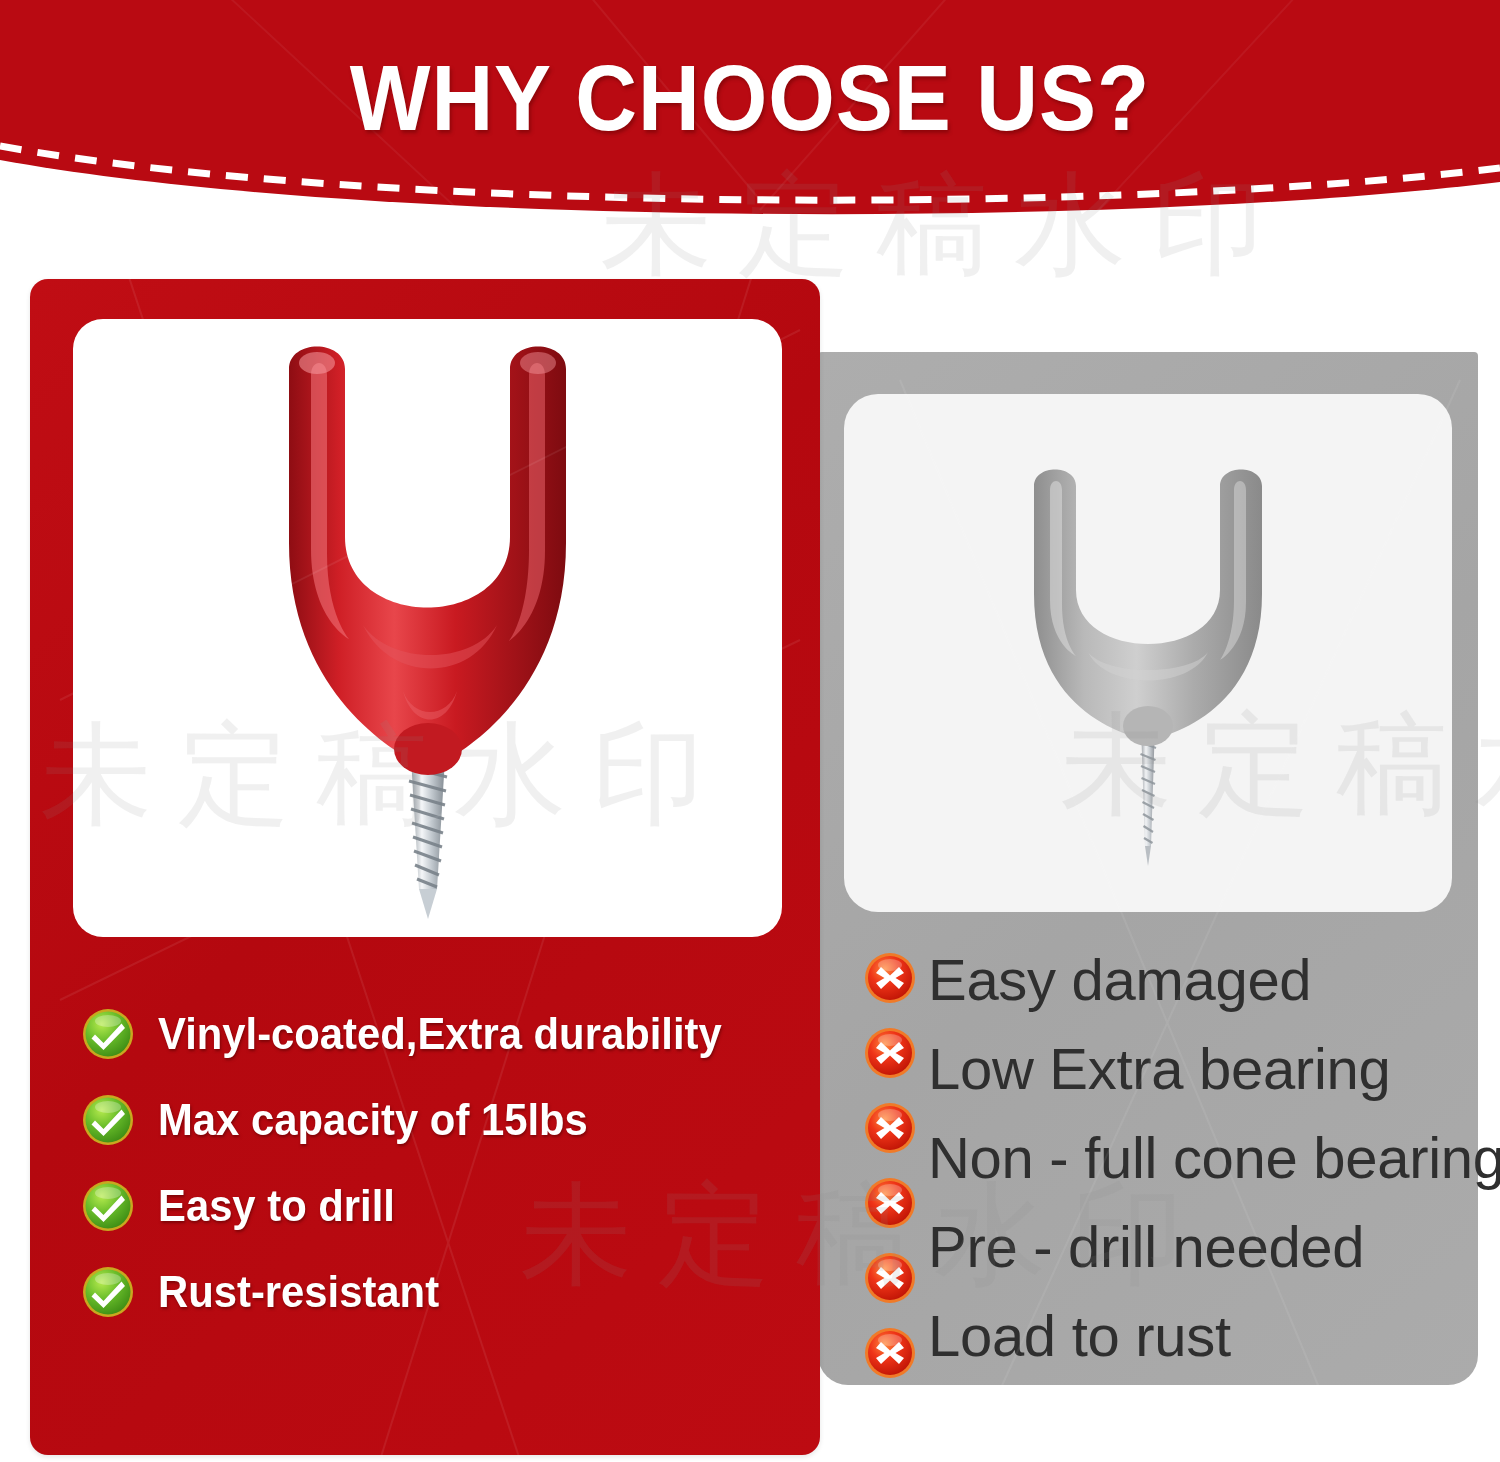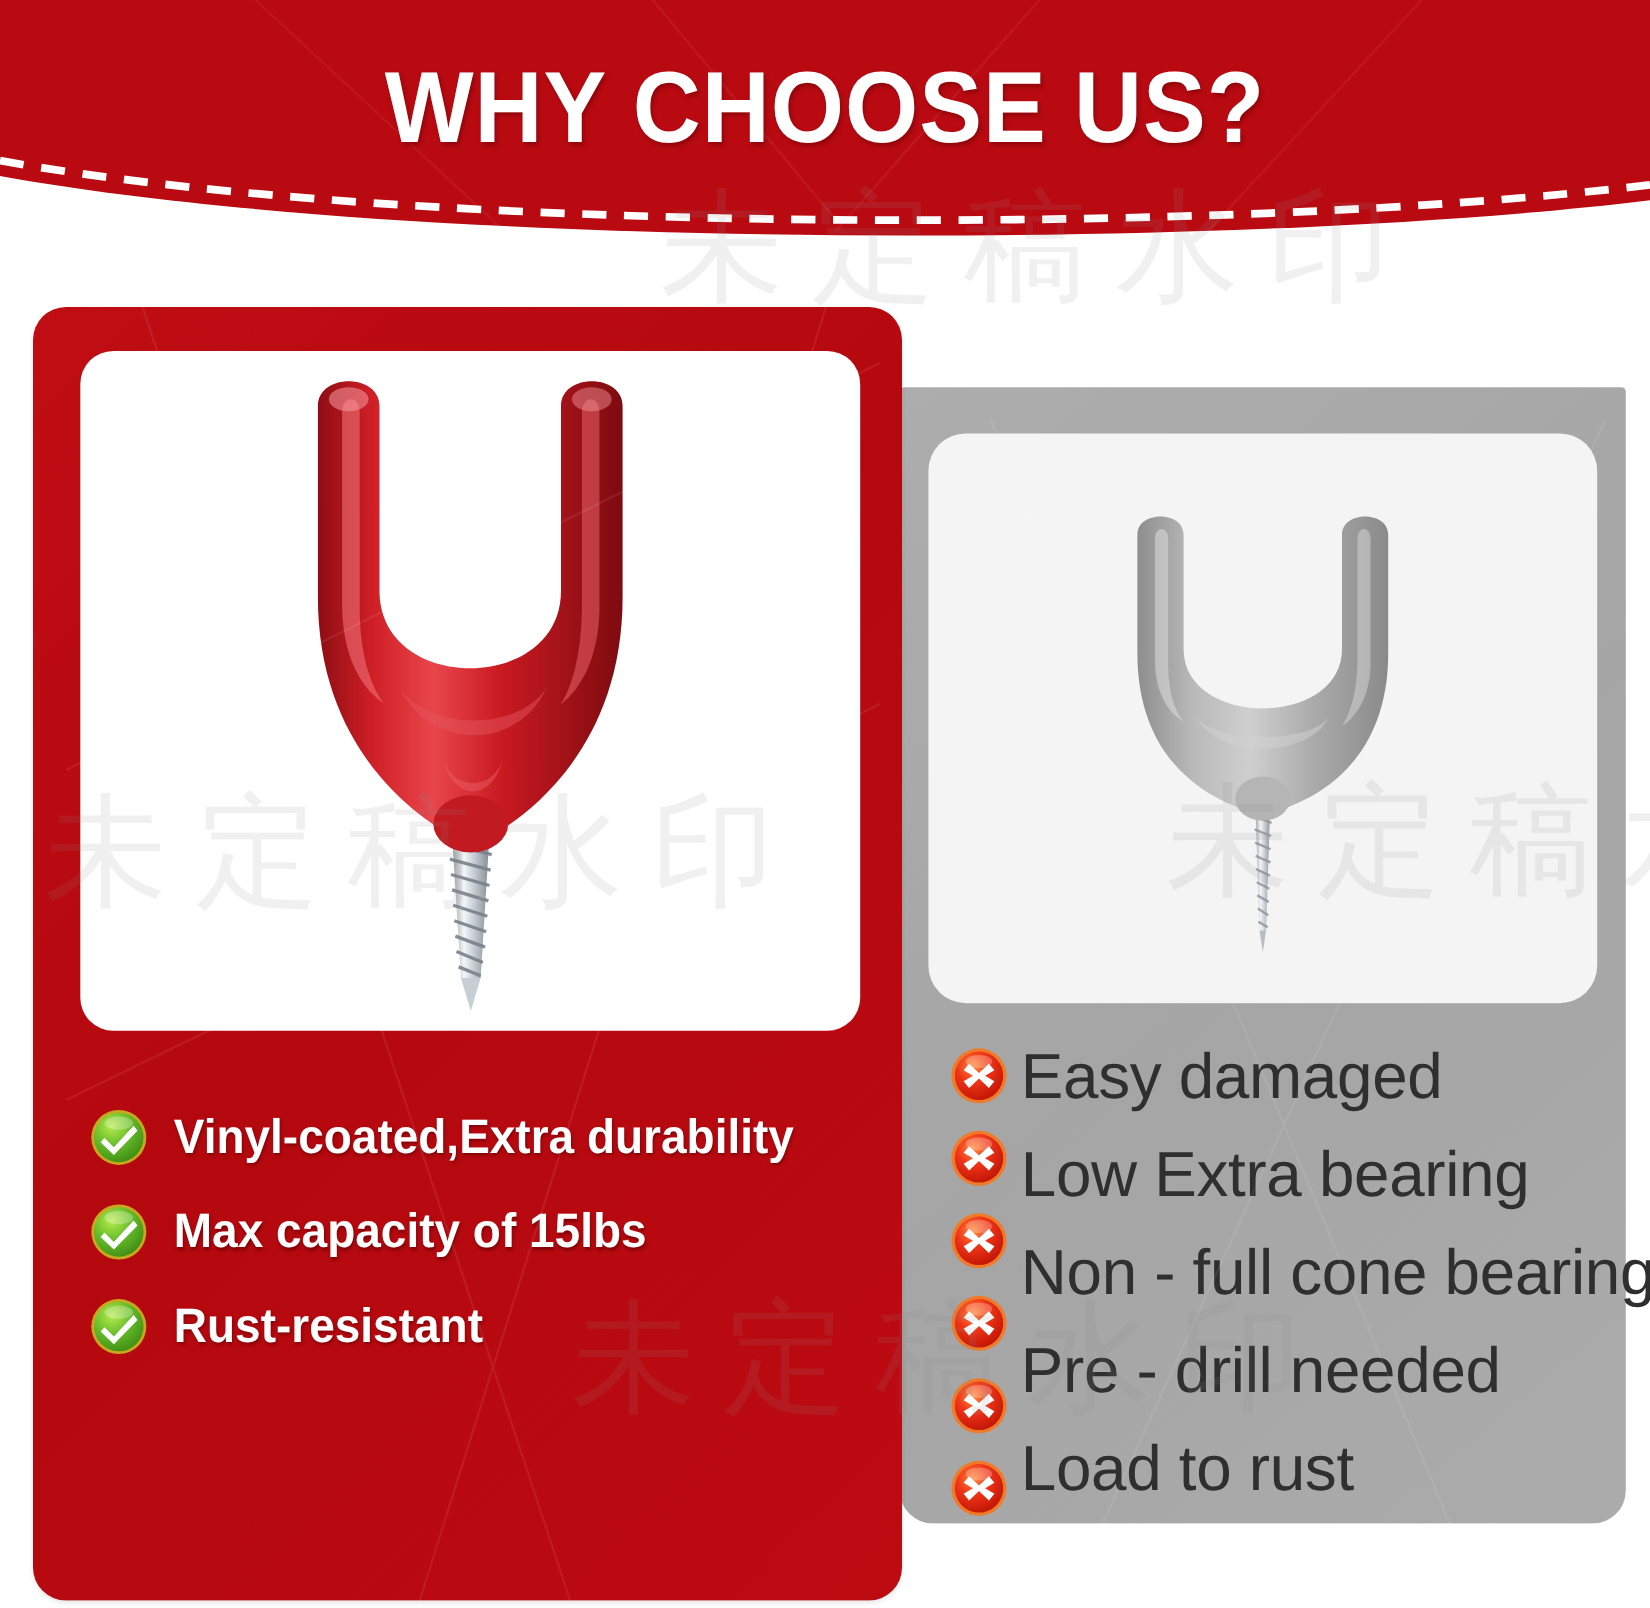--- a/index.html
+++ b/index.html
@@ -27,21 +27,21 @@
     white-space:nowrap;
     line-height:1.0;
   }
 
   
   .pro-panel {
     position:absolute; left:30px; top:279px;
     width:790px; height:1176px;
     background:#b90a12;
     background-image:linear-gradient(135deg,#c00d14 0%, #b4080f 45%, #bd0b12 100%);
-    border-radius:30px;
+    border-radius:18px;
     box-shadow:0 2px 5px rgba(0,0,0,0.10);
   }
   .pro-photo {
     position:absolute; left:43px; top:40px;
     width:709px; height:618px;
     background:#ffffff;
     border-radius:30px;
     overflow:hidden;
   }
   .pro-list {
@@ -346,20 +346,31 @@
       </div>
       <div class="pro-row">
         <span class="badge">
           <svg viewBox="0 0 52 52">
               <circle cx="26" cy="26" r="25" fill="#c9a81f"></circle>
           <circle cx="26" cy="26" r="22.5" fill="url(#gc1)"></circle>
           <path d="M13,26.5 L21.5,35 L39.5,15.5 L43,20 L21.5,42 L9.5,30.5 Z" fill="#fff"></path>
           <ellipse cx="26" cy="13" rx="13" ry="6" fill="#fff" opacity="0.28"></ellipse>
             </svg>
         </span>
+        <span class="label">Easy to drill</span>
+      </div>
+      <div class="pro-row">
+        <span class="badge">
+          <svg viewBox="0 0 52 52">
+              <circle cx="26" cy="26" r="25" fill="#c9a81f"></circle>
+          <circle cx="26" cy="26" r="22.5" fill="url(#gc1)"></circle>
+          <path d="M13,26.5 L21.5,35 L39.5,15.5 L43,20 L21.5,42 L9.5,30.5 Z" fill="#fff"></path>
+          <ellipse cx="26" cy="13" rx="13" ry="6" fill="#fff" opacity="0.28"></ellipse>
+            </svg>
+        </span>
         <span class="label">Rust-resistant</span>
       </div>
     </div>
   </div>
 
   <div class="wm">
     <svg class="wm-lines" viewBox="0 0 1500 1462" preserveAspectRatio="none">
       <g stroke="#ffffff" stroke-width="2" fill="none" opacity="0.07">
         <path d="M120,250 L520,1460"></path>
           <path d="M760,250 L380,1460"></path>

